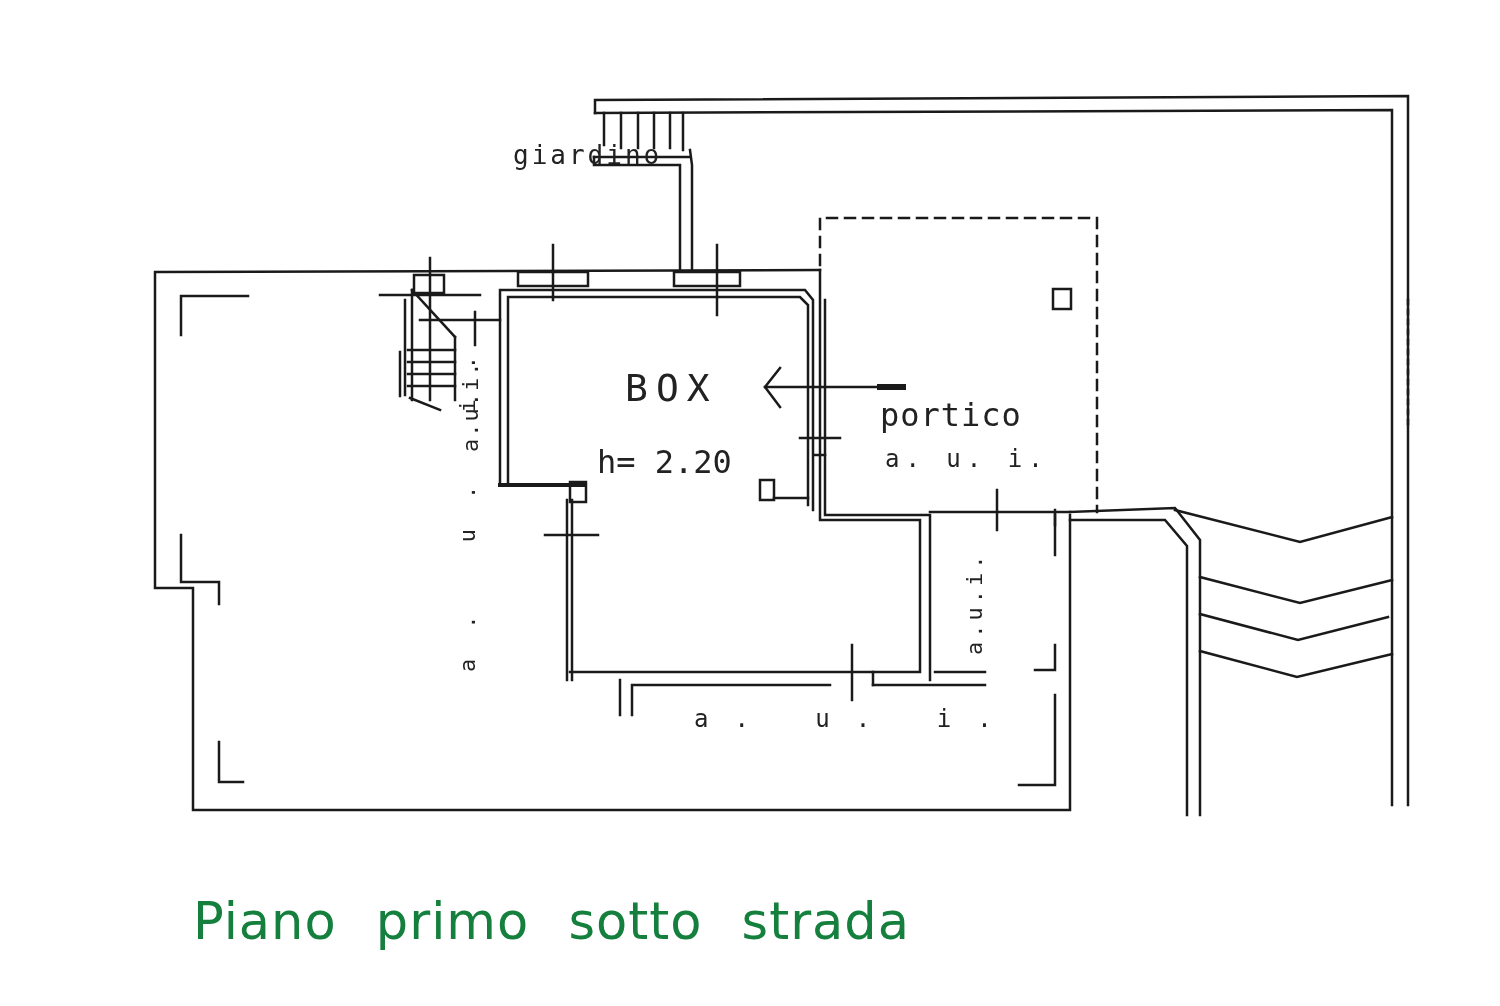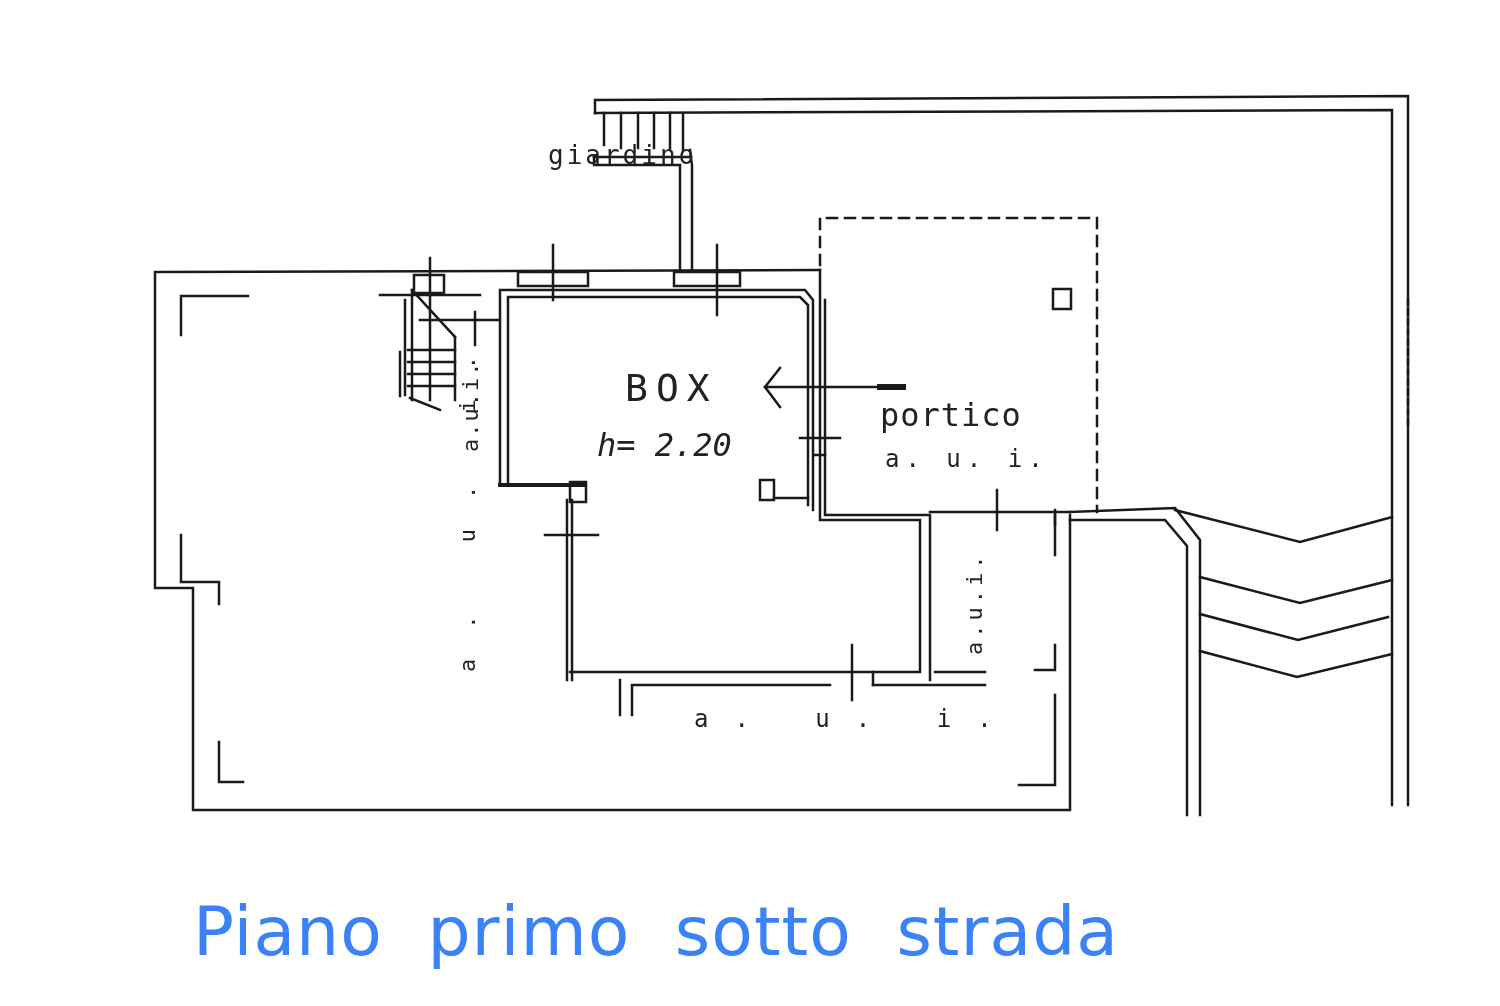--- a/index.html
+++ b/index.html
@@ -1,31 +1,31 @@
 <!DOCTYPE html>
 <html><head>
 <meta charset="utf-8">
 <style>
   html, body { margin: 0; padding: 0; background: #ffffff; }
   body { width: 1500px; height: 1006px; position: relative; overflow: hidden;
          font-family: "DejaVu Sans Mono", "Liberation Mono", monospace; color: #1a1a1a; }
   #plan { position: absolute; left: 0; top: 0; width: 1500px; height: 1006px; }
   .lbl { position: absolute; color: #222; white-space: nowrap; letter-spacing: 2px; }
   .lbl-box { left: 625px; top: 366px; font-size: 38px; letter-spacing: 8px; }
-  .lbl-h { left: 597px; top: 426px; font-size: 32px; letter-spacing: 0px; font-style: italic; }
+  .lbl-h { left: 597px; top: 443px; font-size: 32px; letter-spacing: 0px; }
   .lbl-portico { left: 880px; top: 396px; font-size: 32px; letter-spacing: 1px; text-align: right; }
   .lbl-portico-aui { left: 885px; top: 445px; font-size: 24px; letter-spacing: 6px; }
-  .lbl-giardino { left: 548px; top: 140px; font-size: 26px; letter-spacing: 3px; }
+  .lbl-giardino { left: 513px; top: 140px; font-size: 26px; letter-spacing: 3px; }
   .lbl-bottom-aui { left: 694px; top: 705px; font-size: 24px; letter-spacing: 26px; }
   .v { position: absolute; transform-origin: left top; transform: rotate(-90deg); font-size: 22px; }
   .lbl-left-aui { left: 455px; top: 672px; letter-spacing: 30px; }
   .lbl-stair-aui { left: 458px; top: 452px; letter-spacing: 2px; }
   .lbl-right-aui { left: 962px; top: 655px; letter-spacing: 4px; }
   .title { position: absolute; left: 193px; top: 892px; font-family: "DejaVu Sans", "Liberation Sans", sans-serif;
-           font-size: 68px; color: #3b82f6; letter-spacing: 1px; word-spacing: 22px; }
+           font-size: 51px; color: #15803d; letter-spacing: 1px; word-spacing: 22px; }
 </style>
 </head>
 <body>
 
 <div>
 <svg id="plan" viewBox="0 0 1500 1006" xmlns="http://www.w3.org/2000/svg" fill="none" stroke="#1a1a1a" stroke-width="2.5" stroke-linecap="square">
 
   <g>
     <polyline points="595,113 595,100 1408,96 1408,805"></polyline>
     <polyline points="595,113 1392,110 1392,805"></polyline>

